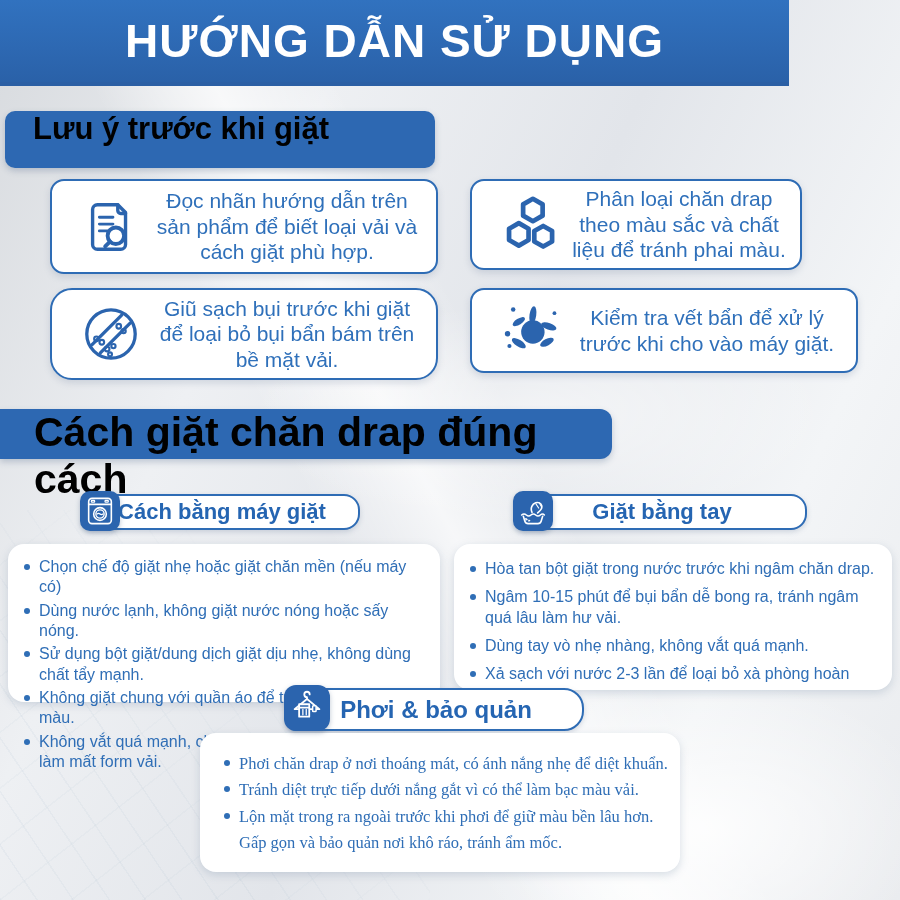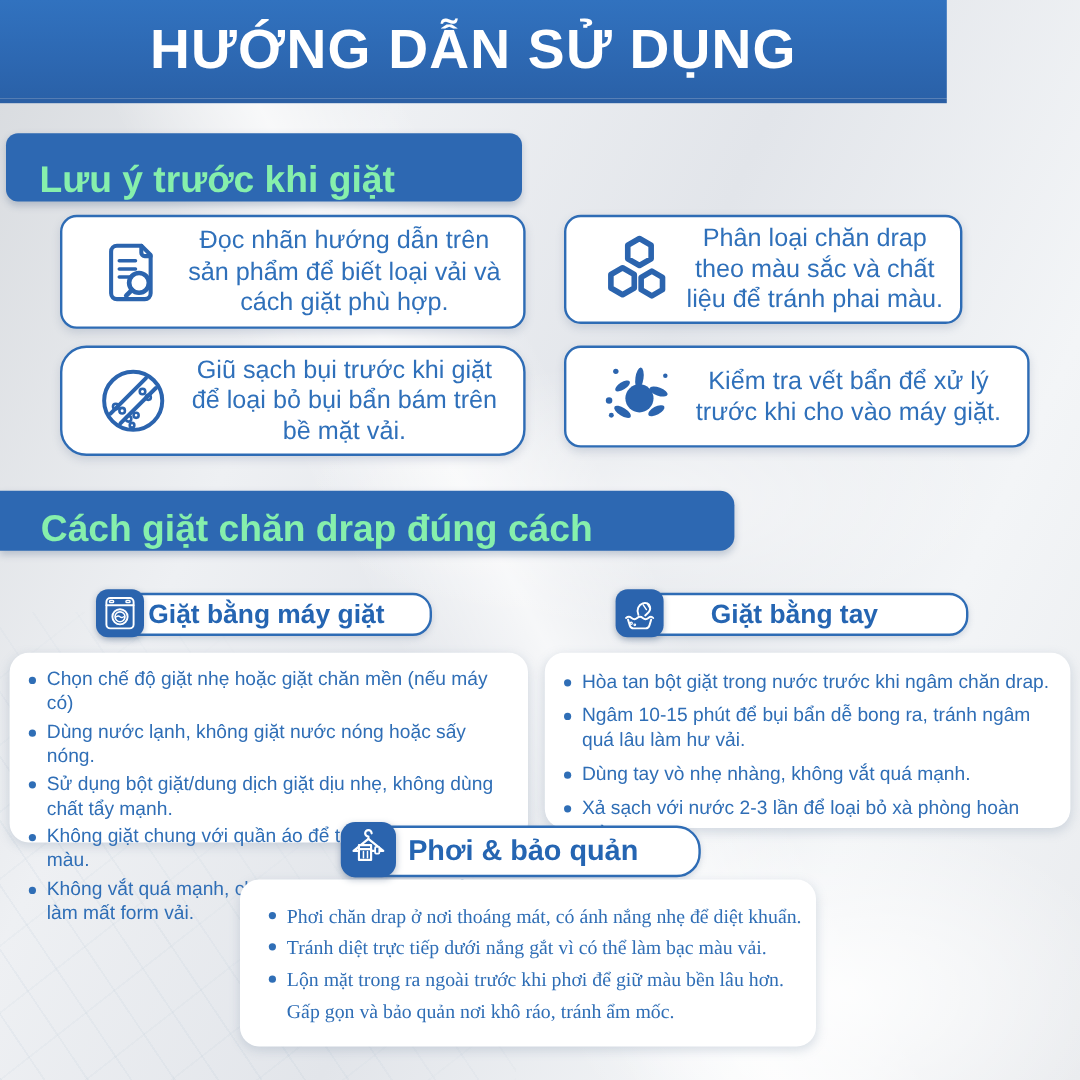--- a/index.html
+++ b/index.html
@@ -23,24 +23,24 @@
     -webkit-mask-image:linear-gradient(45deg,#000 30%,transparent 75%);
             mask-image:linear-gradient(45deg,#000 30%,transparent 75%);
   }
   
   .banner{position:absolute;left:0;top:0;width:789px;height:86px;
     background:linear-gradient(180deg,#3172bf 0%,#2d68b2 60%,#2a61a8 100%);
     border-bottom:4px solid #2b5fa4;
     display:flex;align-items:center;justify-content:center;}
   .banner h1{margin:0;color:#fff;font-size:46px;font-weight:bold;letter-spacing:1px;}
   
-  .sec-h{position:absolute;background:#2d68b2;color:#86efac;font-weight:bold;
-    display:flex;align-items:flex-end;box-shadow:0 3px 6px rgba(70,95,130,.28);}
+  .sec-h{position:absolute;background:#2d68b2;color:#000000;font-weight:bold;
+    display:flex;align-items:flex-start;box-shadow:0 3px 6px rgba(70,95,130,.28);}
   .sec-h1{left:5px;top:111px;width:430px;height:57px;border-radius:10px;padding-left:28px;font-size:31px;}
-  .sec-h2{left:0;top:409px;width:612px;height:50px;border-radius:0 12px 12px 0;padding-left:34px;font-size:31px;}
+  .sec-h2{left:0;top:409px;width:612px;height:50px;border-radius:0 12px 12px 0;padding-left:34px;font-size:41px;}
   
   .note{position:absolute;background:#fff;border:2px solid #2e6cb5;border-radius:14px;
     display:flex;align-items:center;box-shadow:0 3px 7px rgba(100,120,150,.22);padding-left:20px;}
   .note .ic{flex:0 0 78px;display:flex;align-items:center;justify-content:center;}
   .note .tx{flex:1;text-align:center;color:#2f70ba;font-size:21px;line-height:1.22;padding:4px 12px 4px 0;}
   .n1{left:50px;top:179px;width:388px;height:95px;}
   .n2{left:470px;top:179px;width:332px;height:91px;}
   .n3{left:50px;top:288px;width:388px;height:92px;border-radius:22px;}
   .n4{left:470px;top:288px;width:388px;height:85px;}
   
@@ -153,21 +153,21 @@
       <rect x="7" y="5" width="34" height="38" rx="5"></rect>
       <path d="M7 14 H41"></path>
       <rect x="11" y="8.2" width="5" height="2.6" rx="1" stroke-width="1.8"></rect>
       <rect x="31.5" y="8.2" width="5" height="2.6" rx="1" stroke-width="1.8"></rect>
       <circle cx="24" cy="28.5" r="9.5"></circle>
       <circle cx="24" cy="28.5" r="6.2" stroke-width="2"></circle>
       <path d="M19.5 28.5 q2.3 -1.8 4.5 0 t4.5 0" stroke-width="1.8"></path>
     </svg>
   </div>
   <div class="pill pill-m">
-    <span>Giặt bằng máy giặt</span>
+    <span>Cách bằng máy giặt</span>
   </div>
 
   <div class="icsq icsq-h">
     <svg width="32" height="32" viewBox="0 0 48 48" fill="none" stroke="#ffffff" stroke-width="2.4" stroke-linecap="round" stroke-linejoin="round">
       <path d="M7 30 q3.5 -3 7 0 t7 0 t7 0 t7 0 t6 0"></path>
       <path d="M9.5 32 l2.3 7.5 a5 5 0 0 0 4.8 3.5 h14.8 a5 5 0 0 0 4.8 -3.5 l2.3 -7.5"></path>
       <path d="M22.5 26 c-3 -6.5 0.5 -12.5 5.5 -14.3 c4 -1.5 8 0.5 9 4.1 c0.8 3 -0.6 6 -3 8.2 l-3 2.8"></path>
       <path d="M28.5 13.5 l4 6 M33.5 12 l3.5 6" stroke-width="1.8"></path>
       <circle cx="13.5" cy="36.5" r="1.4" stroke-width="1.5"></circle>
       <circle cx="18" cy="38.5" r="1" stroke-width="1.5"></circle>

